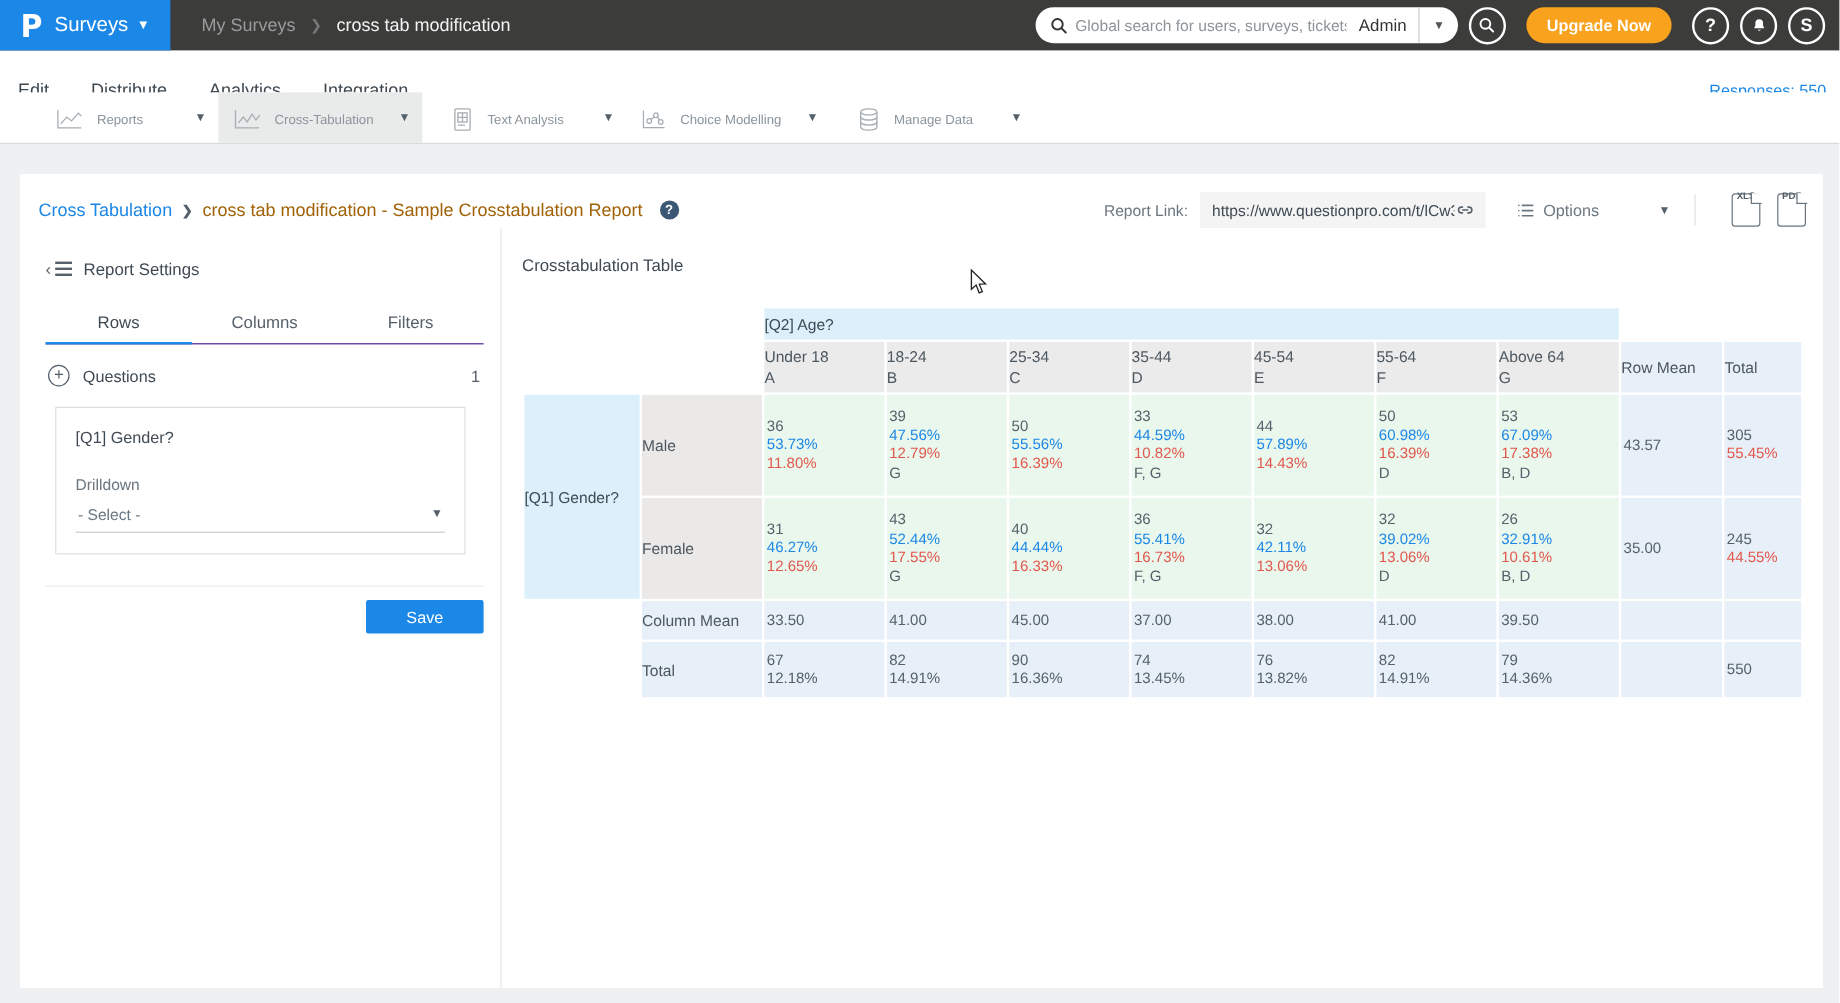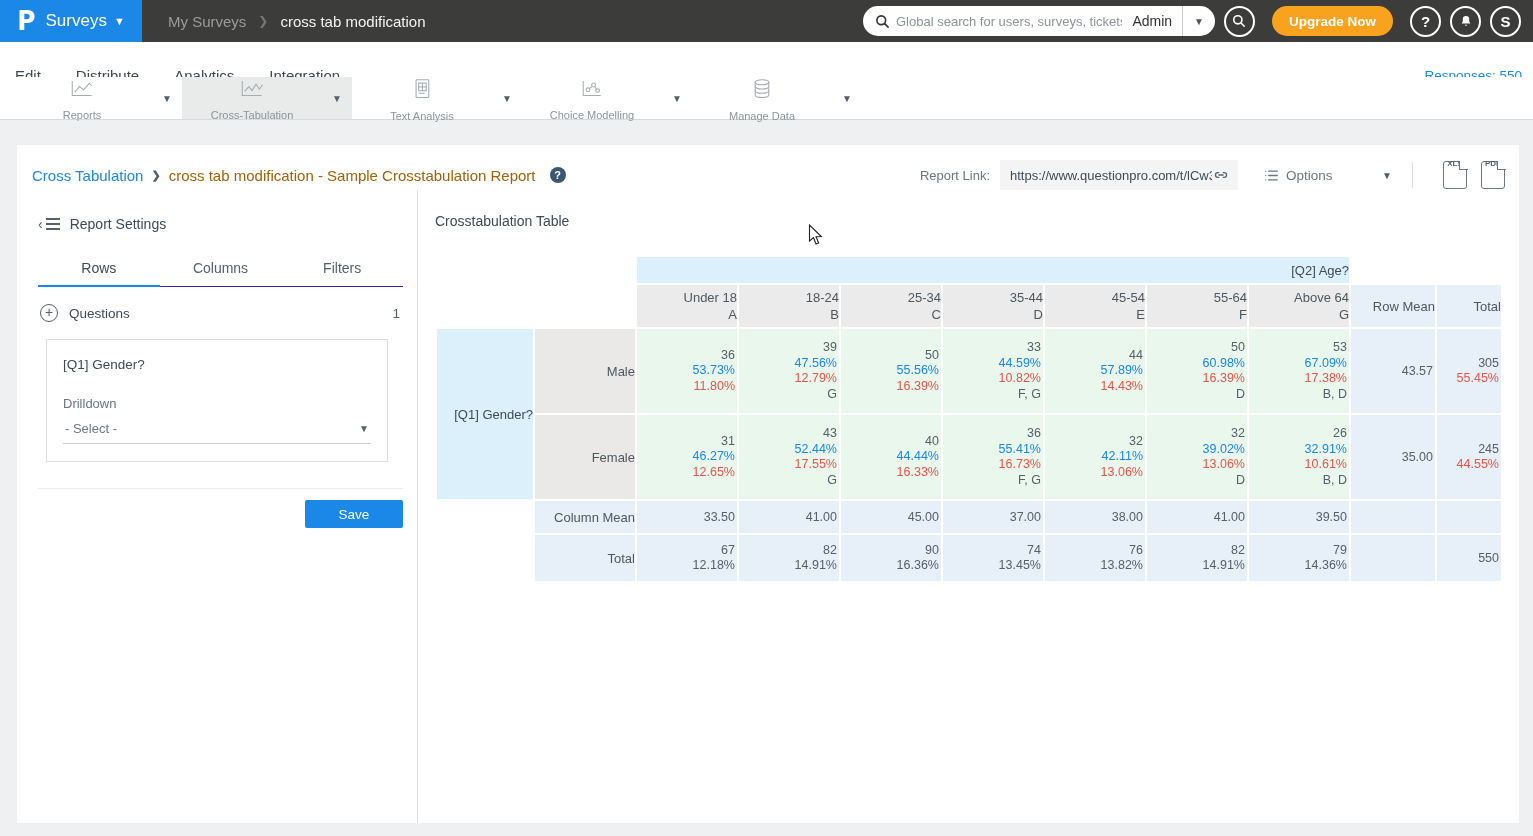--- a/index.html
+++ b/index.html
@@ -39,21 +39,21 @@
   .nav2 { position:absolute; left:0; top:58px; width:1533px; height:35px; background:#fff; display:flex; align-items:center; }
   .nav2-items { display:flex; gap:33px; padding-left:14px; font-size:15px; color:#3e4850; }
   .nav2-items .nav-item { cursor:pointer; padding:6px 1px 5px; border-bottom:2px solid transparent; }
   .nav2-items .nav-item.active { border-bottom-color:#1b87e6; }
   .responses { margin-left:auto; padding-right:11px; color:#1b87e6; font-size:13.5px; }
 
   
   .toolbar { position:absolute; left:0; top:77px; width:1533px; height:43px; background:#fff; border-bottom:1px solid #d7dbdd; display:flex; padding-left:12px; }
   .tool { width:170px; display:flex; align-items:center; cursor:pointer; }
   .tool.active { background:#e9eaea; }
-  .tool-main { flex:1; display:flex; flex-direction:column; align-items:center; justify-content:center; gap:10px; padding-top:3px; }
+  .tool-main { flex:1; display:flex; flex-direction:row; align-items:center; justify-content:center; gap:10px; padding-top:3px; }
   .tool-label { font-size:11px; color:#8b959c; }
   .tool-caret { width:30px; text-align:center; color:#55606a; font-size:10px; cursor:pointer; }
   .tool svg { stroke:#a6adb2; fill:none; stroke-width:1.3; }
 
   
   .report-header { position:absolute; left:0; top:0; width:1502px; height:61px; border-bottom:1px solid #e8e8e8; display:flex; align-items:center; padding:0 14px 0 15px; background:#fff; }
   .rh-breadcrumb { display:flex; align-items:center; gap:8px; font-size:15px; }
   .rh-link { color:#1b87e6; cursor:pointer; }
   .rh-sep { color:#55606a; font-size:11px; font-weight:bold; }
   .rh-title { color:#a16207; }
@@ -91,21 +91,21 @@
   .qc-select-value { font-size:13px; color:#6a7680; }
   .qc-select-caret { margin-left:auto; color:#55606a; font-size:10px; }
   .sp-divider { border-top:1px solid #ebeced; margin:26px 0 0 0; }
   .save-row { display:flex; justify-content:flex-end; margin-top:11px; }
   .save-btn { background:#1b87e6; color:#fff; border:none; border-radius:2px; width:98px; height:28px; font-size:13.5px; cursor:pointer; font-family:inherit; }
 
   
   .main-area { position:absolute; left:401px; top:45px; width:1101px; height:633px; background:#fff; padding:23px 0 0 17px; }
   .ct-title { font-size:14px; color:#3f4a54; }
   table.crosstab { border-collapse:separate; border-spacing:2px; margin:26px 0 0 0; }
-  .crosstab td { text-align:right; vertical-align:middle; font-size:12.5px; color:#55606a; }
+  .crosstab td { text-align:left; vertical-align:middle; font-size:12.5px; color:#55606a; }
   td.blank { background:transparent; }
   td.banner-cell { background:#dbf0fa; height:26px; font-size:13px; color:#3f4a54; }
   td.colhead { background:#ebebeb; height:42px; font-size:13px; color:#4d575f; line-height:17px; }
   td.bluehead { background:#e7f0f8; font-size:13px; color:#4d575f; }
   td.qcell { background:#dbf0fa; font-size:13px; color:#3f4a54; }
   td.rowlabel { background:#ebe9e7; font-size:13px; color:#4d575f; }
   td.datacell { background:#e9f7ed; padding:6px 2px; }
   td.datacell div, td.bluecell div { line-height:15.5px; }
   td.datacell .count, td.datacell .sig { color:#55606a; }
   .pct-col { color:#1b87e6; }

